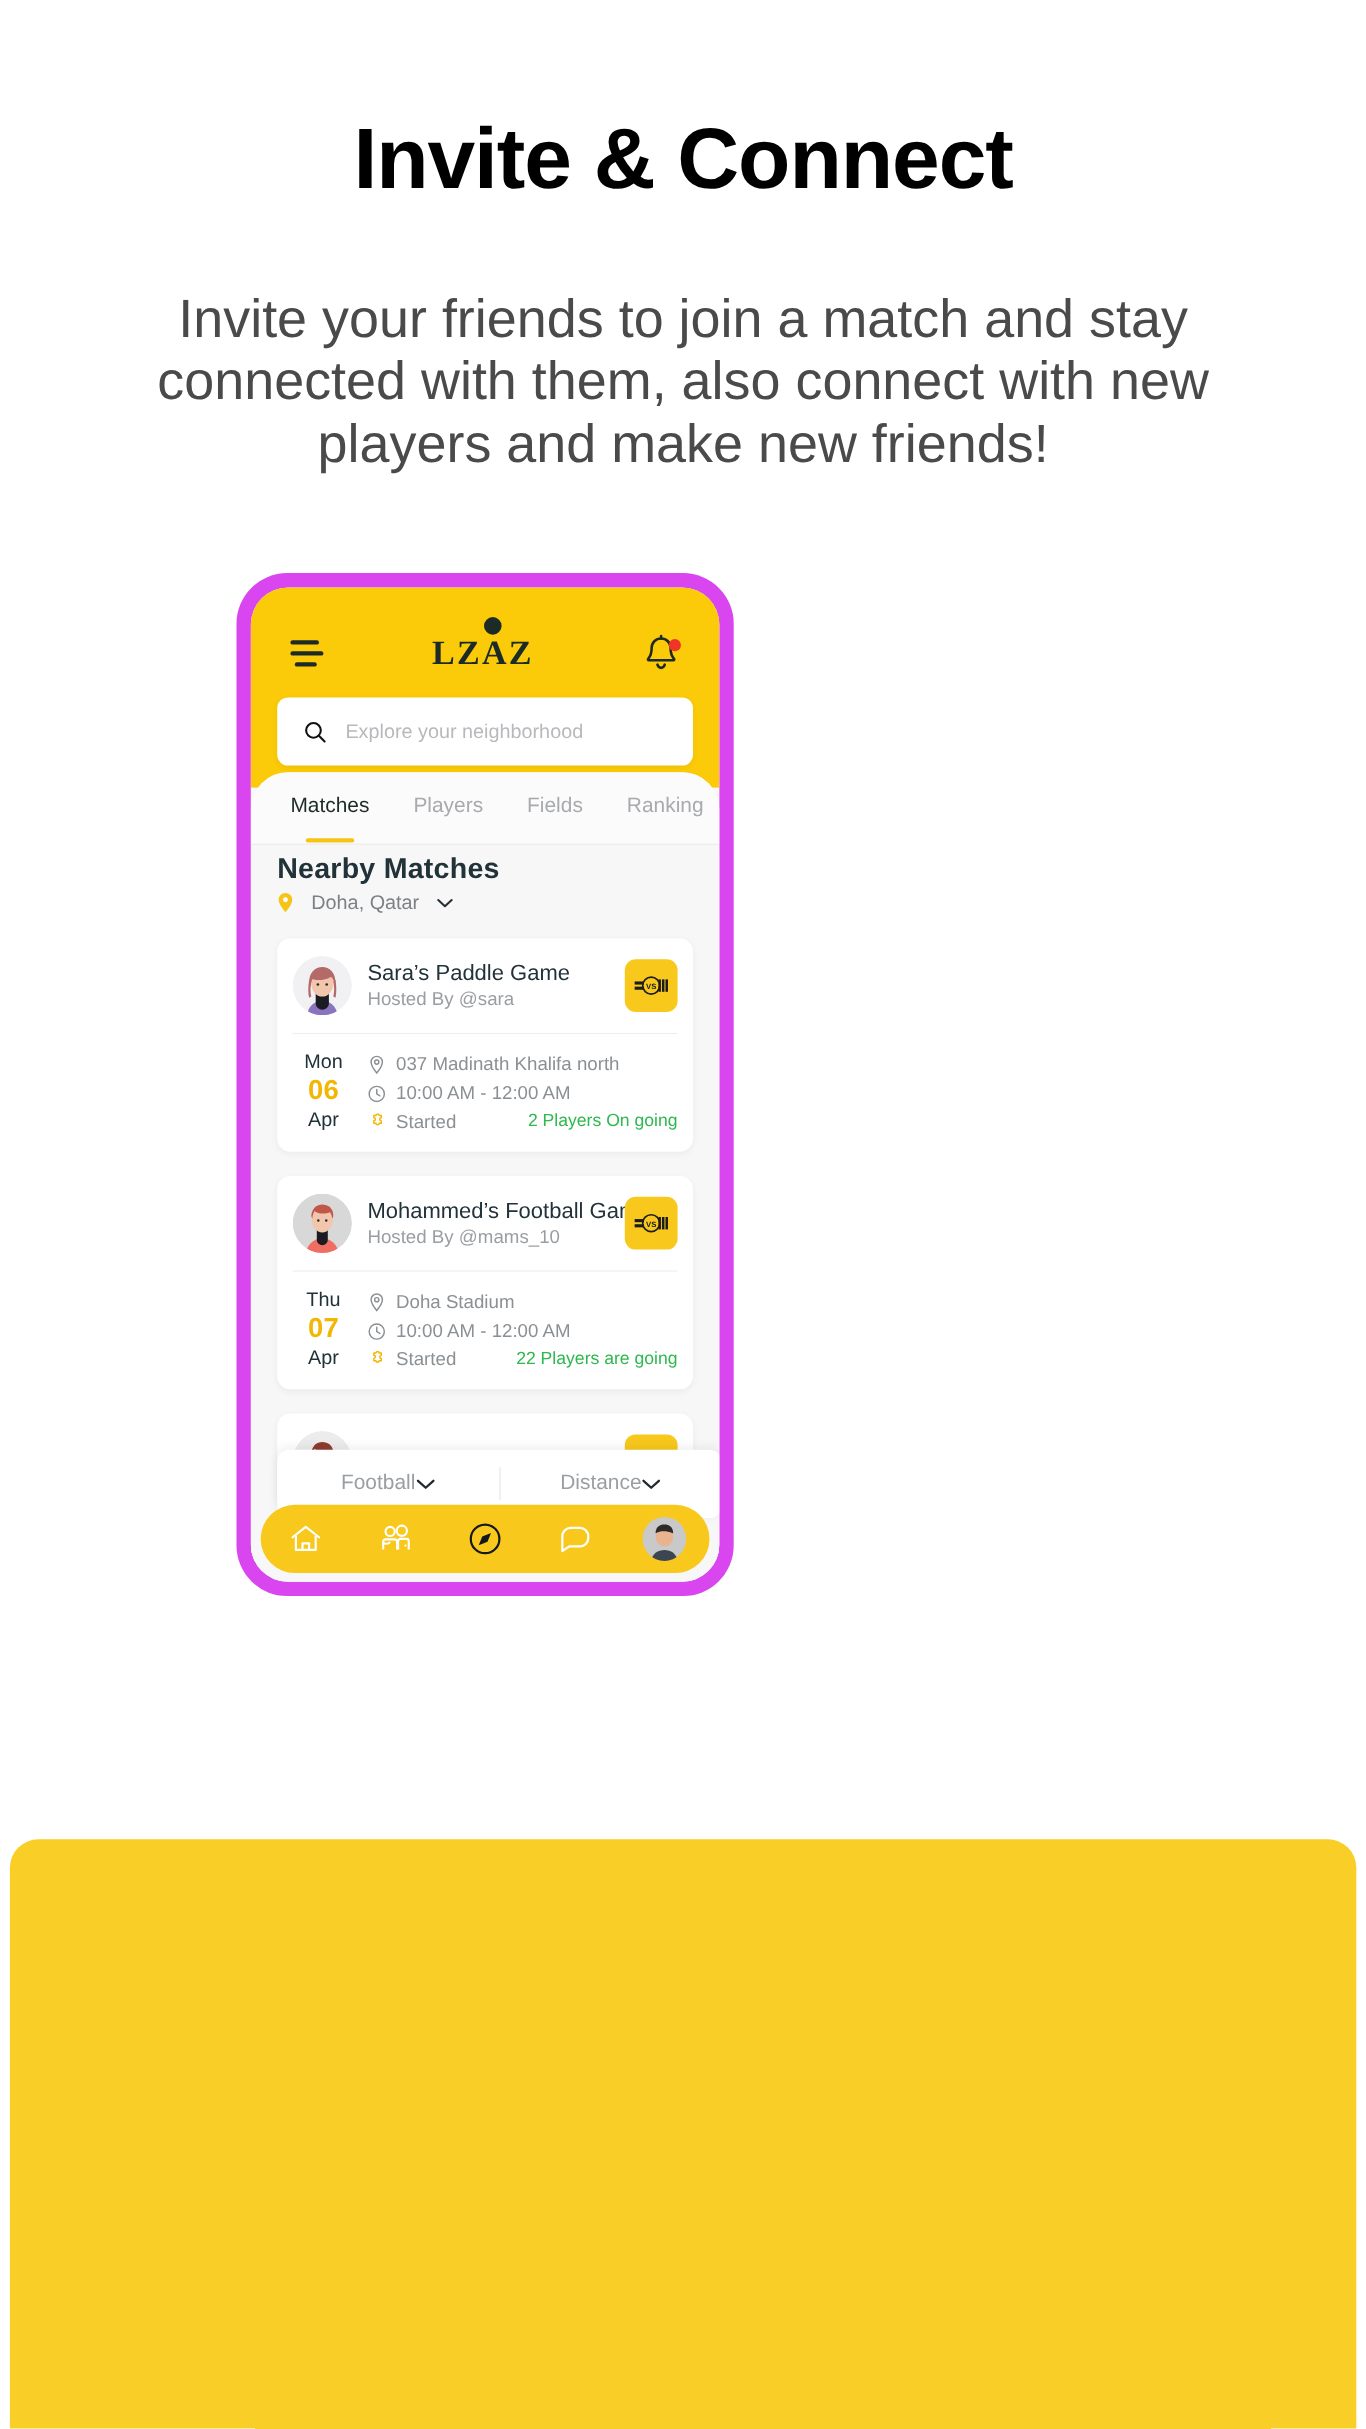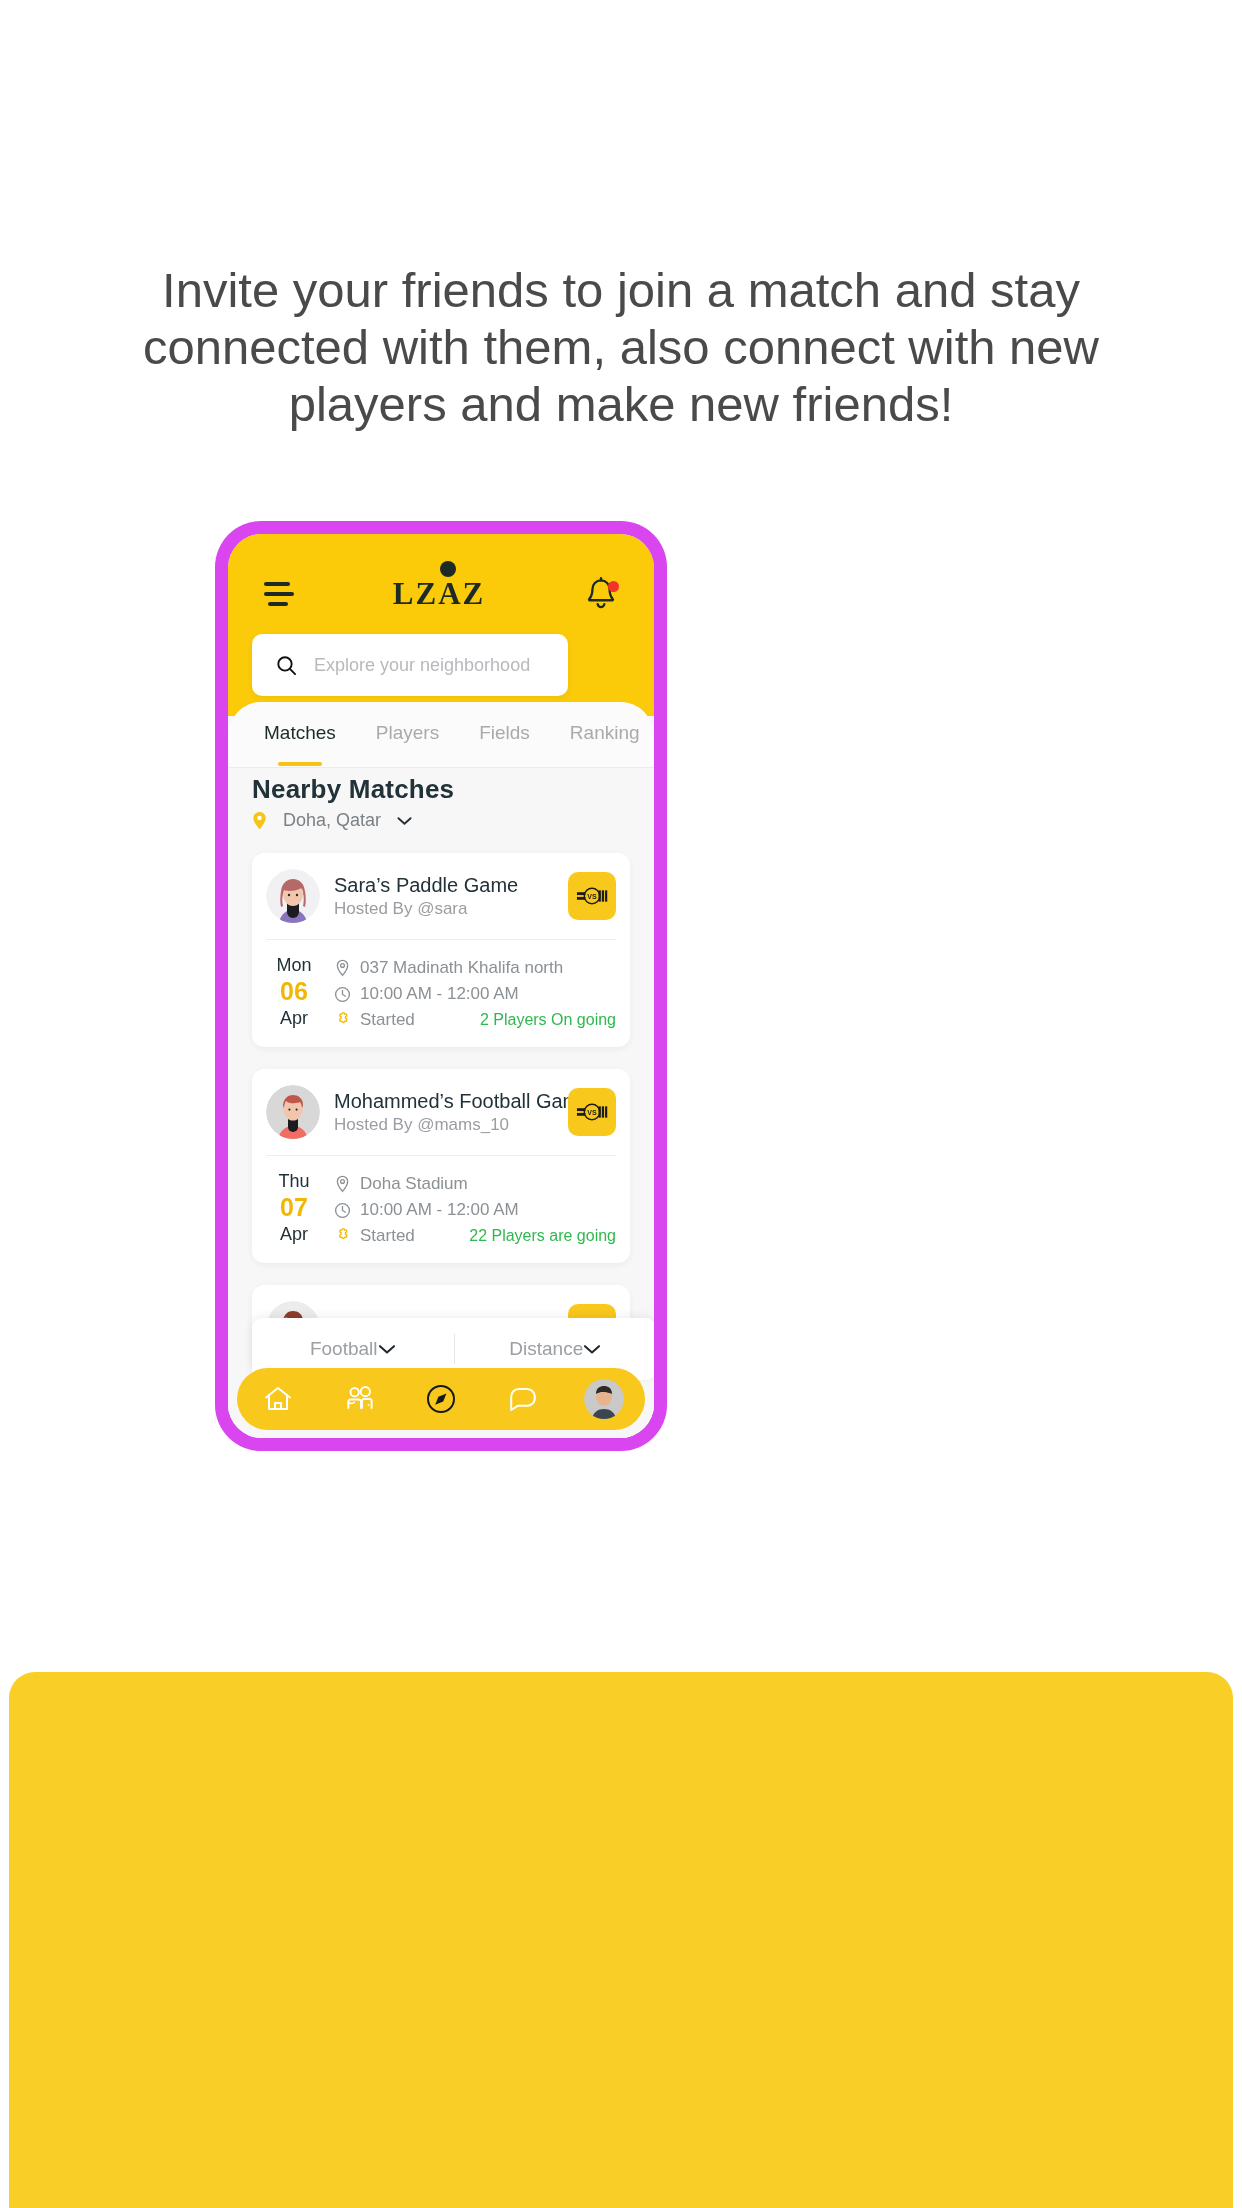--- a/index.html
+++ b/index.html
@@ -99,21 +99,21 @@
   .logo-wrap { position: relative; display: flex; flex-direction: column; align-items: center; }
   .logo-dot { position: absolute; top: -15px; left: 50%; margin-left: 1px; width: 16px; height: 16px; border-radius: 50%; background: #1d2b27; }
   .logo-text { font-size: 31px; font-weight: 700; letter-spacing: 2px; color: #1d2b27; font-family: "Liberation Serif", serif; }
   .bell-wrap { position: relative; width: 34px; height: 36px; }
   .bell-dot { position: absolute; right: -1px; top: 5px; width: 11px; height: 11px; border-radius: 50%; background: #f0342a; }
   
   .searchbar {
     position: absolute;
     left: 24px;
     top: 100px;
-    width: 316px;
+    width: 378px;
     height: 62px;
     background: #ffffff;
     border-radius: 10px;
     display: flex;
     align-items: center;
     padding: 0 24px;
     box-shadow: 0 2px 6px rgba(0,0,0,0.06);
   }
   .search-ph { margin-left: 17px; font-size: 18px; color: #b9b9bd; }
   
@@ -216,20 +216,21 @@
   .nav-item { display: flex; align-items: center; justify-content: center; width: 52px; height: 46px; }
   .nav-ava { width: 40px; height: 40px; border-radius: 50%; overflow: hidden; }
 </style>
 </head>
 <body>
 
 <div class="page">
 
   <div class="bottom-band"></div>
 
+  <div class="hero-title">Invite &amp; Connect</div>
   <div class="hero-sub">Invite your friends to join a match and stay connected with them, also connect with new players and make new friends!</div>
 
   <div class="phone">
     <div class="screen">
 
       <div class="app-header">
         <div class="hdr-row">
           <div class="burger">
             <i></i>
               <i></i>

